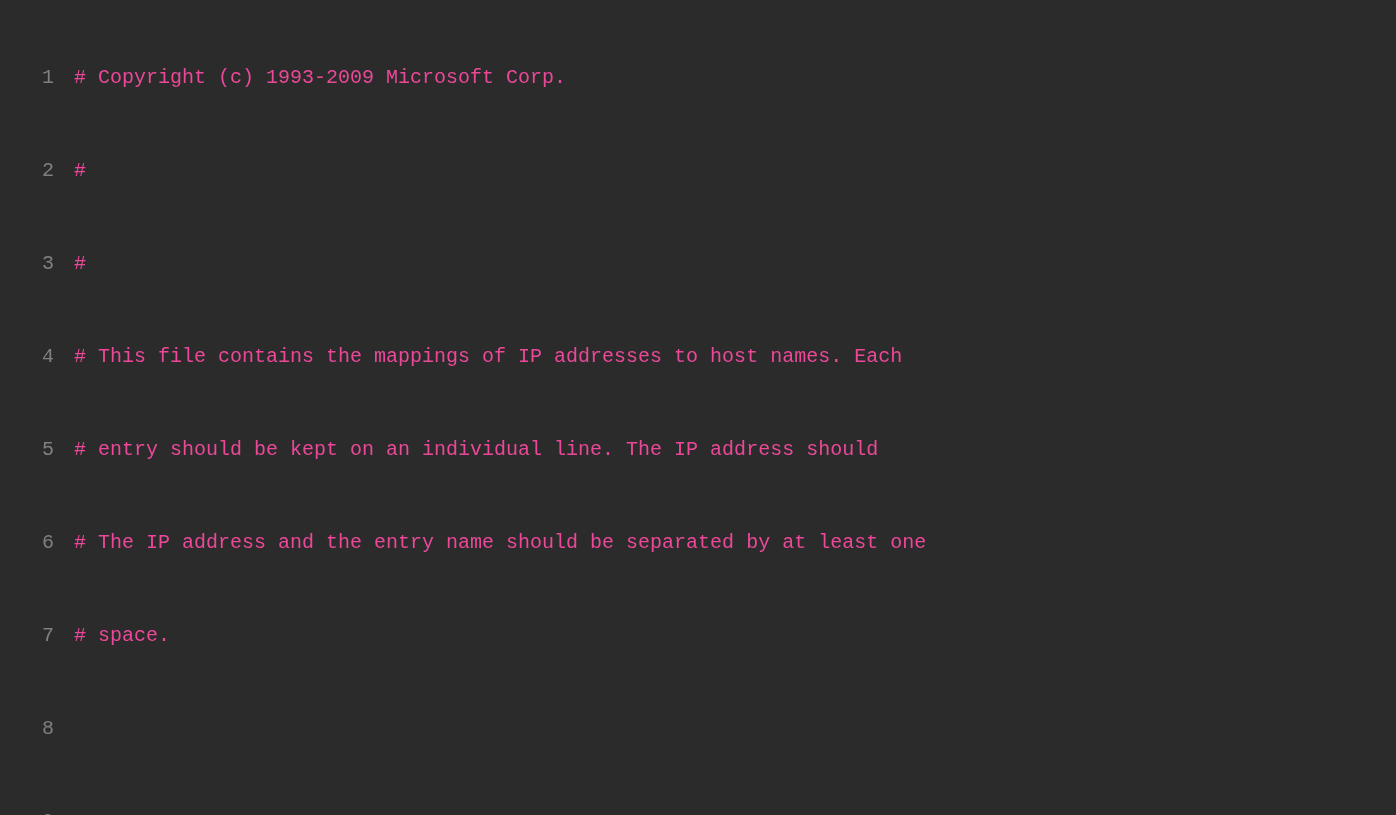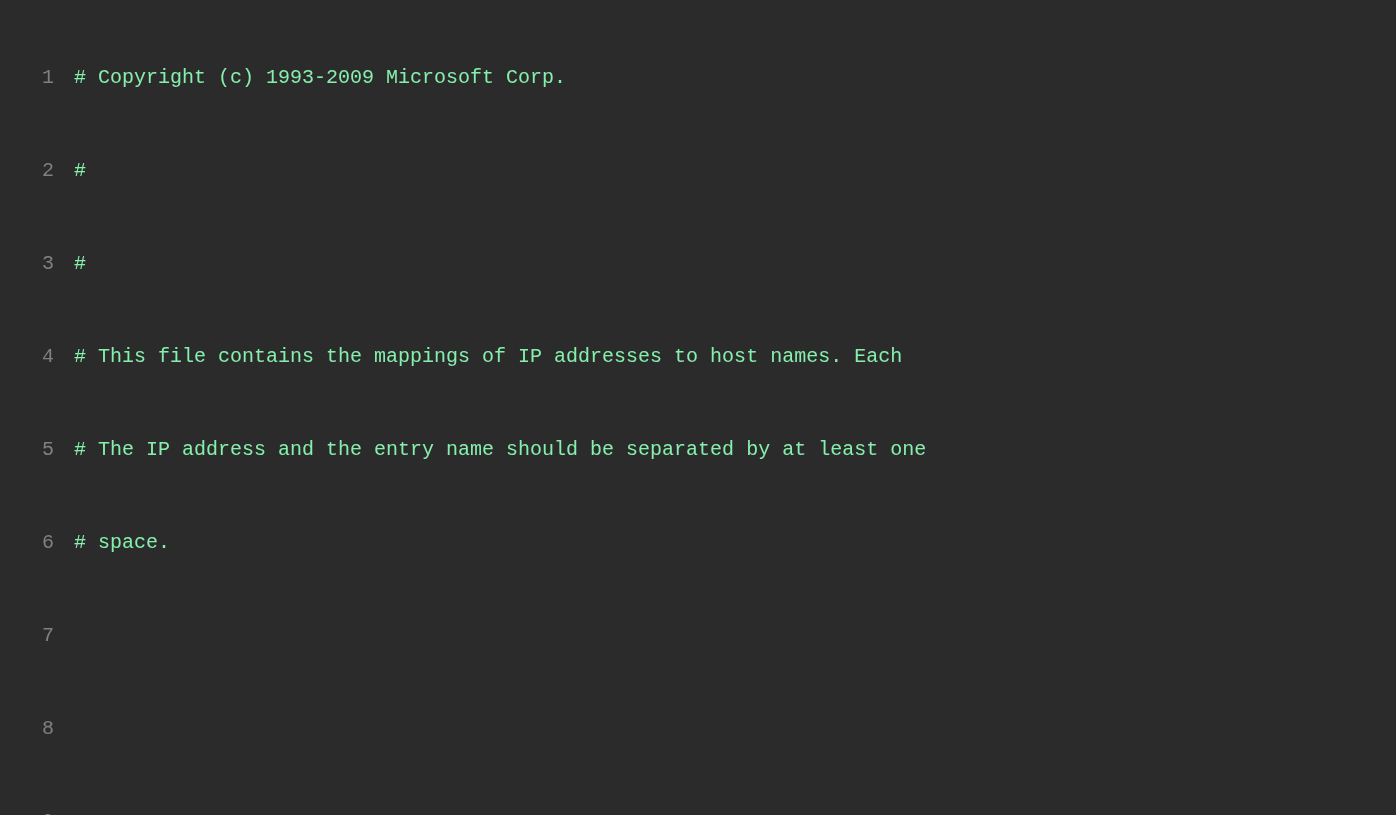--- a/index.html
+++ b/index.html
@@ -27,21 +27,21 @@
     color: #808080;
     background: #2b2b2b;
     padding-right: 20px;
     padding-left: 6px;
     min-width: 42px;
     white-space: pre;
   }
   .code {
     flex: 1 1 auto;
     white-space: pre;
-    color: #86efac;
+    color: #ec4899;
     position: relative;
   }
   .line {
     height: 31px;
   }
 </style>
 </head>
 <body>
 
 <div class="editor">
@@ -72,20 +72,21 @@
     
     
     
   </div>
 
   <div class="code">
     <div class="line"># Copyright (c) 1993-2009 Microsoft Corp.</div>
     <div class="line">#</div>
     <div class="line">#</div>
     <div class="line"># This file contains the mappings of IP addresses to host names. Each</div>
+    <div class="line"># entry should be kept on an individual line. The IP address should</div>
     <div class="line"># The IP address and the entry name should be separated by at least one</div>
     <div class="line"># space.</div>
     
     
     
     
     
     
     
     

